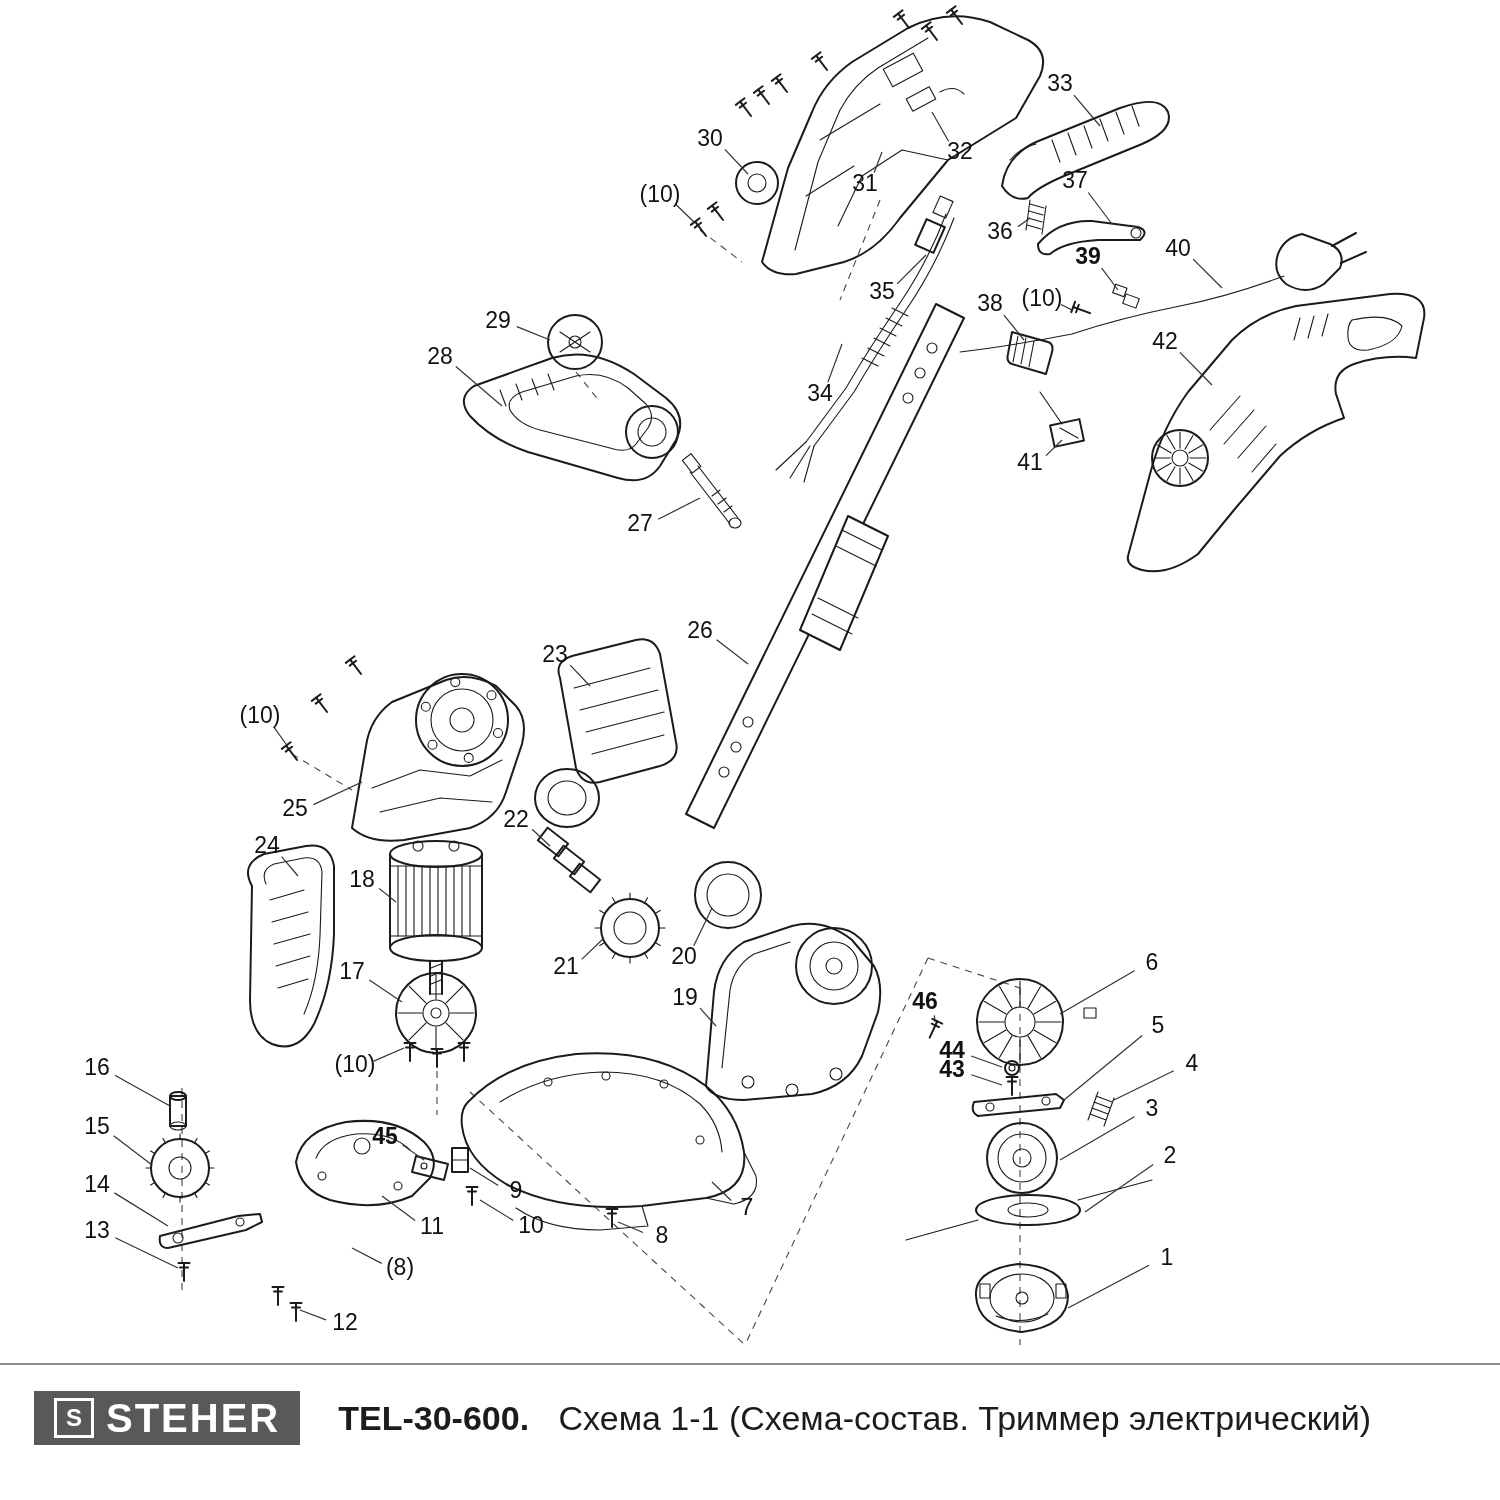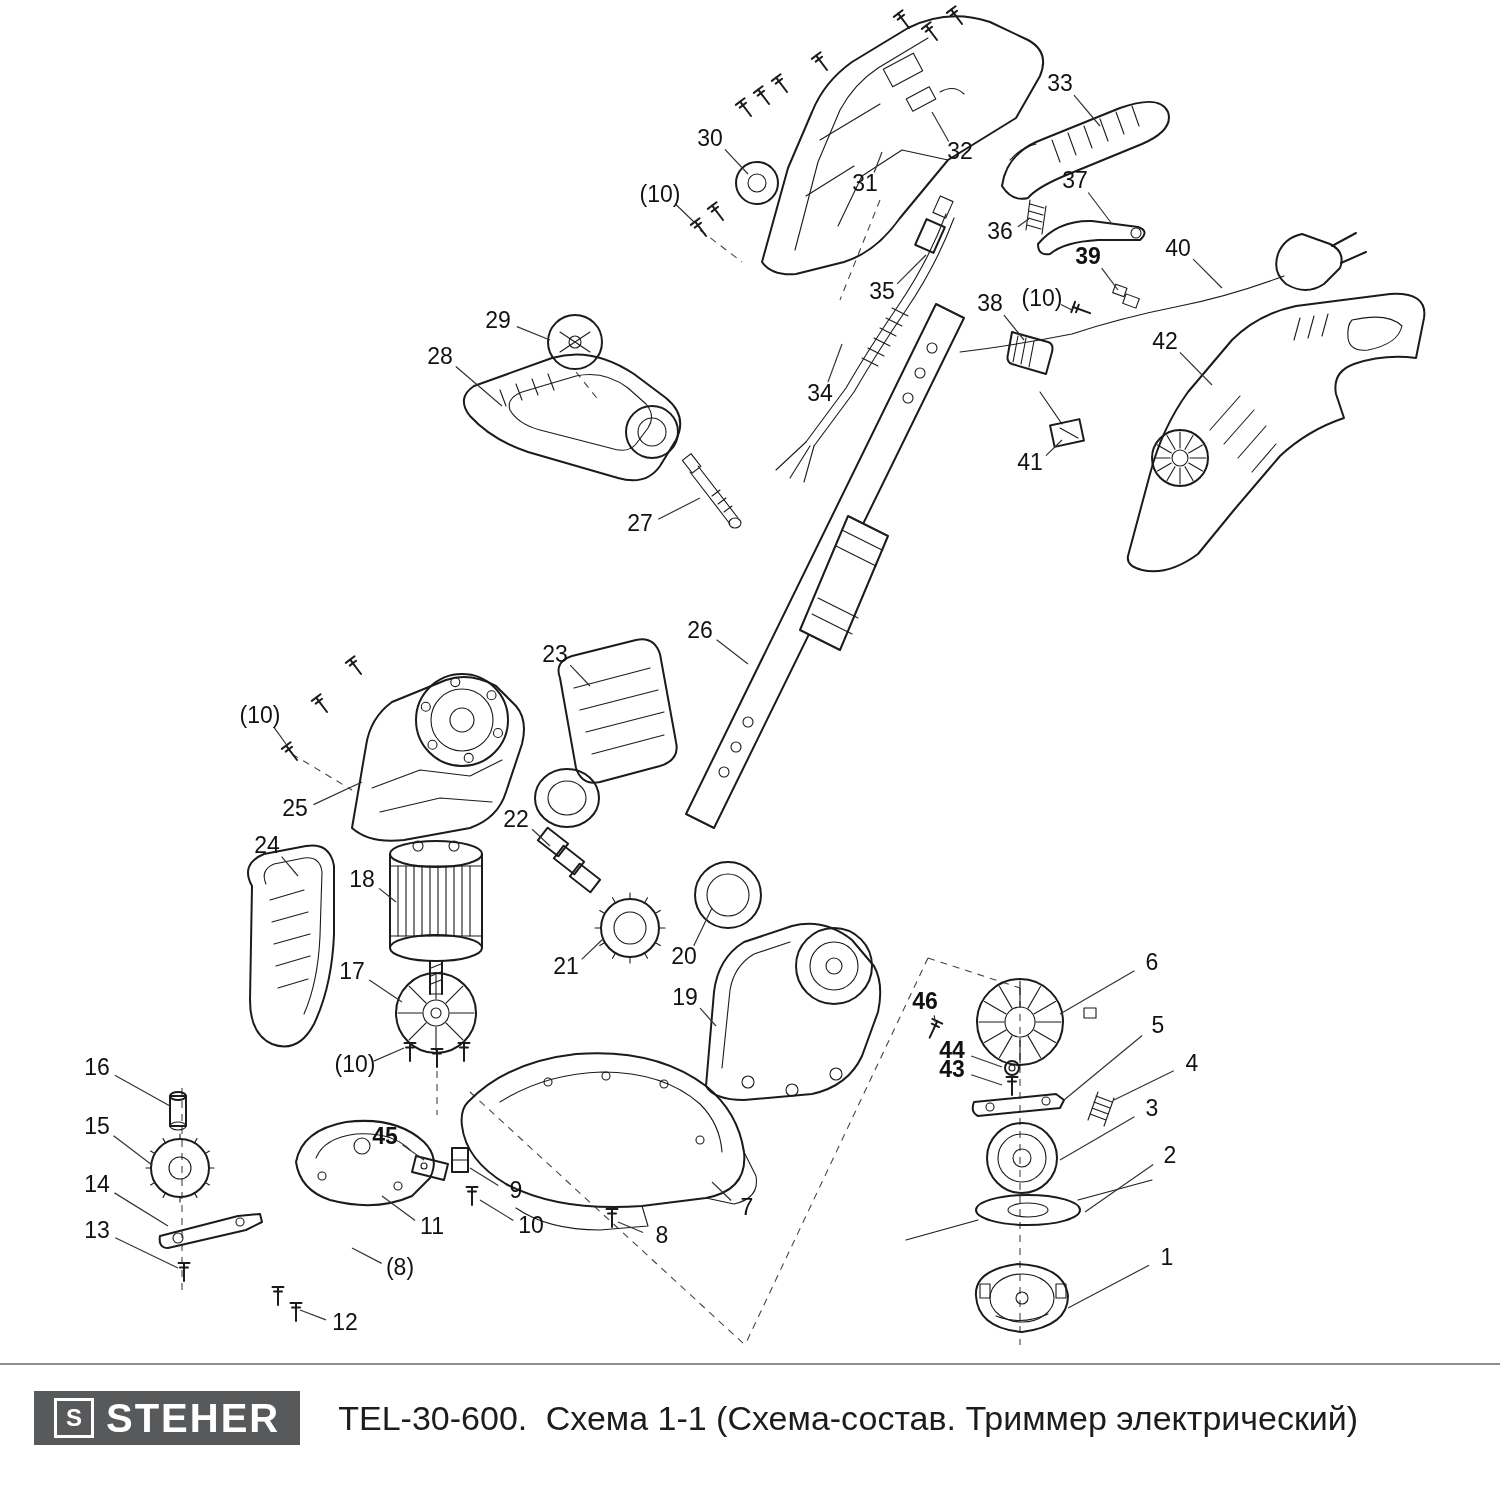--- a/index.html
+++ b/index.html
@@ -18,22 +18,22 @@
 
   
   .footer{position:absolute;left:0;top:1363px;width:1500px;height:137px;background:#fff;}
   .footer-rule{height:0;border-top:2px solid #8d8d8d;width:1500px;}
   .footer-row{display:flex;align-items:center;gap:38px;padding:26px 0 0 34px;}
   .logo{background:#58595b;color:#fff;display:inline-flex;align-items:center;gap:12px;
         padding:7px 20px;font-weight:bold;font-size:40px;letter-spacing:2px;line-height:1;}
   .logo-mark{display:inline-flex;align-items:center;justify-content:center;width:34px;height:34px;
         border:3px solid #fff;font-size:24px;font-weight:bold;letter-spacing:0;}
   .caption{font-size:34px;color:#1c1c1e;white-space:nowrap;}
-  .model{font-weight:normal;margin-top:16px;}
-  .caption-rest{font-weight:normal;margin-left:9px;}
+  .model{font-weight:bold;margin-top:16px;}
+  .caption-rest{font-weight:normal;margin-left:20px;}
 </style>
 </head>
 <body>
 
 <div class="page">
 
   <svg class="diagram" viewBox="0 0 1500 1362" width="1500" height="1362">
     <defs>
       <g id="screw">
         <line x1="0" y1="-3" x2="0" y2="15"></line>

